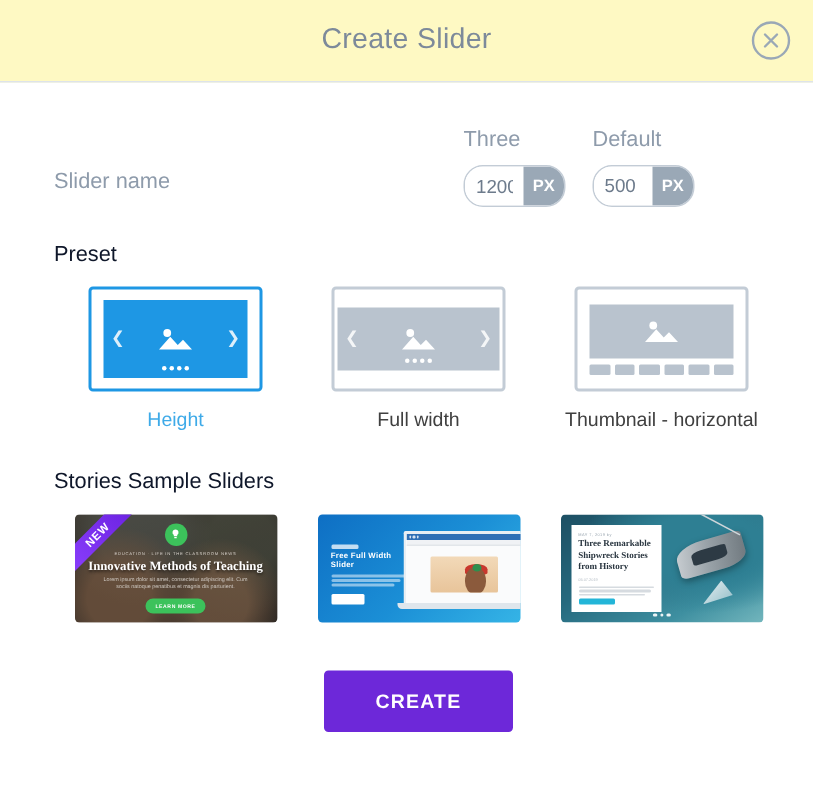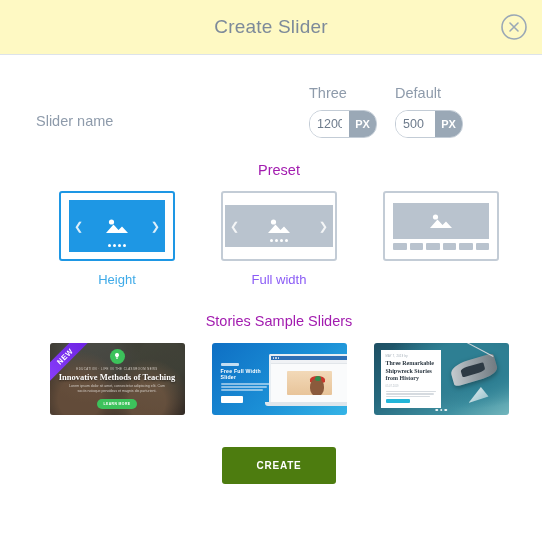--- a/index.html
+++ b/index.html
@@ -90,23 +90,22 @@
     font-size: 11px;
     font-weight: bold;
     display: flex;
     align-items: center;
     justify-content: center;
   }
 
   
   .section-title {
     font-size: 14.5px;
-    color: #a21caf;
+    color: #0f172a;
     margin: 24px 0 0 0;
-    text-align: center;
   }
   .section-title.samples { margin-top: 26px; }
 
   
   .preset-row {
     display: flex;
     margin-top: 13px;
   }
   .preset-cell {
     width: 181px;
@@ -123,21 +122,21 @@
     background: #fff;
     display: flex;
     align-items: center;
     justify-content: center;
     padding: 7px 8px;
   }
   .preset-cell.selected .preset-box { border-color: #1e97e4; }
   .preset-label {
     margin-top: 11px;
     font-size: 13px;
-    color: #8b5cf6;
+    color: #404040;
   }
   .preset-cell.selected .preset-label { color: #3eaae8; }
 
   
   .panel {
     position: relative;
     background: #b9c3ce;
     width: 100%;
     height: 100%;
     display: flex;
@@ -467,25 +466,25 @@
   }
   .s3-dots i { width: 2.5px; height: 2.5px; background: rgba(255,255,255,.9); border-radius: 50%; }
 
   
   .footer {
     display: flex;
     justify-content: center;
     margin-top: 32px;
   }
   .create-btn {
-    background: #4d7c0f;
+    background: #6d28d9;
     color: #fff;
     border: 0;
     border-radius: 3px;
-    font-size: 10px;
+    font-size: 13px;
     font-weight: bold;
     letter-spacing: .8px;
     padding: 13px 34px;
     cursor: pointer;
     font-family: "Liberation Sans", sans-serif;
   }
 </style>
 </head>
 <body>
 
@@ -580,20 +579,21 @@
           <div class="thumb-strip">
             <i></i>
               <i></i>
               <i></i>
               <i></i>
               <i></i>
               <i></i>
           </div>
         </div>
       </div>
+      <div class="preset-label">Thumbnail - horizontal</div>
     </div>
   </div>
 
   <div class="section-title samples">Stories Sample Sliders</div>
 
   <div class="sample-row">
 
     <div class="sample-cell">
       <div class="sample-card s1">
         <div class="ribbon">NEW</div>

